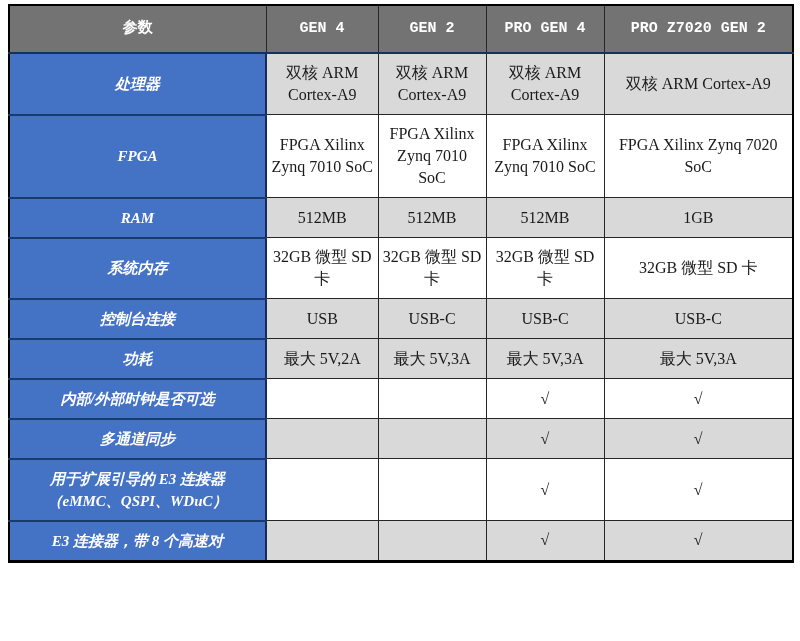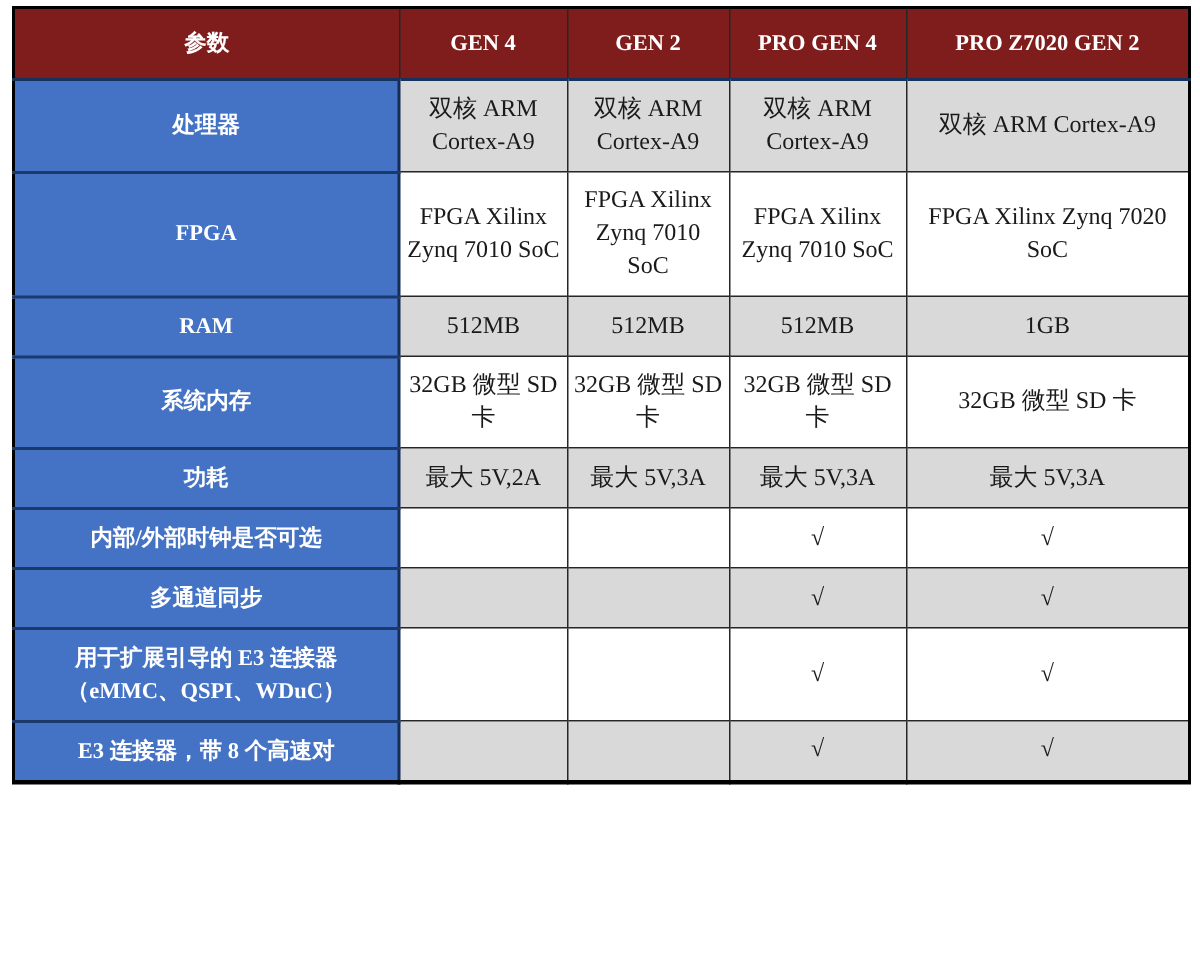--- a/index.html
+++ b/index.html
@@ -32,34 +32,36 @@
   th, td {
     border: 1px solid #262626;
     text-align: center;
     vertical-align: middle;
     padding: 8px 4px;
     line-height: 22px;
     box-sizing: border-box;
     word-wrap: break-word;
   }
   th.hdr {
-    background: #7f1d1d;
+    background: #737373;
     color: #ffffff;
     font-weight: bold;
     font-size: 15px;
     border-bottom: 2px solid #14335C;
     padding: 12px 4px;
+    font-family: Liberation Mono, monospace;
   }
   td.param {
     background: #4472C4;
     color: #ffffff;
     font-weight: bold;
     font-size: 15px;
     border-bottom: 2px solid #1A3A6E;
     border-right: 2px solid #152C54;
+    font-style: italic;
   }
   td.data {
     color: #1a1a1a;
     font-size: 16px;
   }
   tr.shade-gray td.data { background: #D9D9D9; }
   tr.shade-white td.data { background: #ffffff; }
 </style>
 </head>
 <body>
@@ -108,20 +110,27 @@
   </tr>
 
   <tr class="shade-white">
     <td class="param">系统内存</td>
     <td class="data">32GB 微型 SD 卡</td>
     <td class="data">32GB 微型 SD 卡</td>
     <td class="data">32GB 微型 SD 卡</td>
     <td class="data">32GB 微型 SD 卡</td>
   </tr>
 
+  <tr class="shade-gray">
+    <td class="param">控制台连接</td>
+    <td class="data">USB</td>
+    <td class="data">USB-C</td>
+    <td class="data">USB-C</td>
+    <td class="data">USB-C</td>
+  </tr>
 
 
   <tr class="shade-gray">
     <td class="param">功耗</td>
     <td class="data">最大 5V,2A</td>
     <td class="data">最大 5V,3A</td>
     <td class="data">最大 5V,3A</td>
     <td class="data">最大 5V,3A</td>
   </tr>
 

